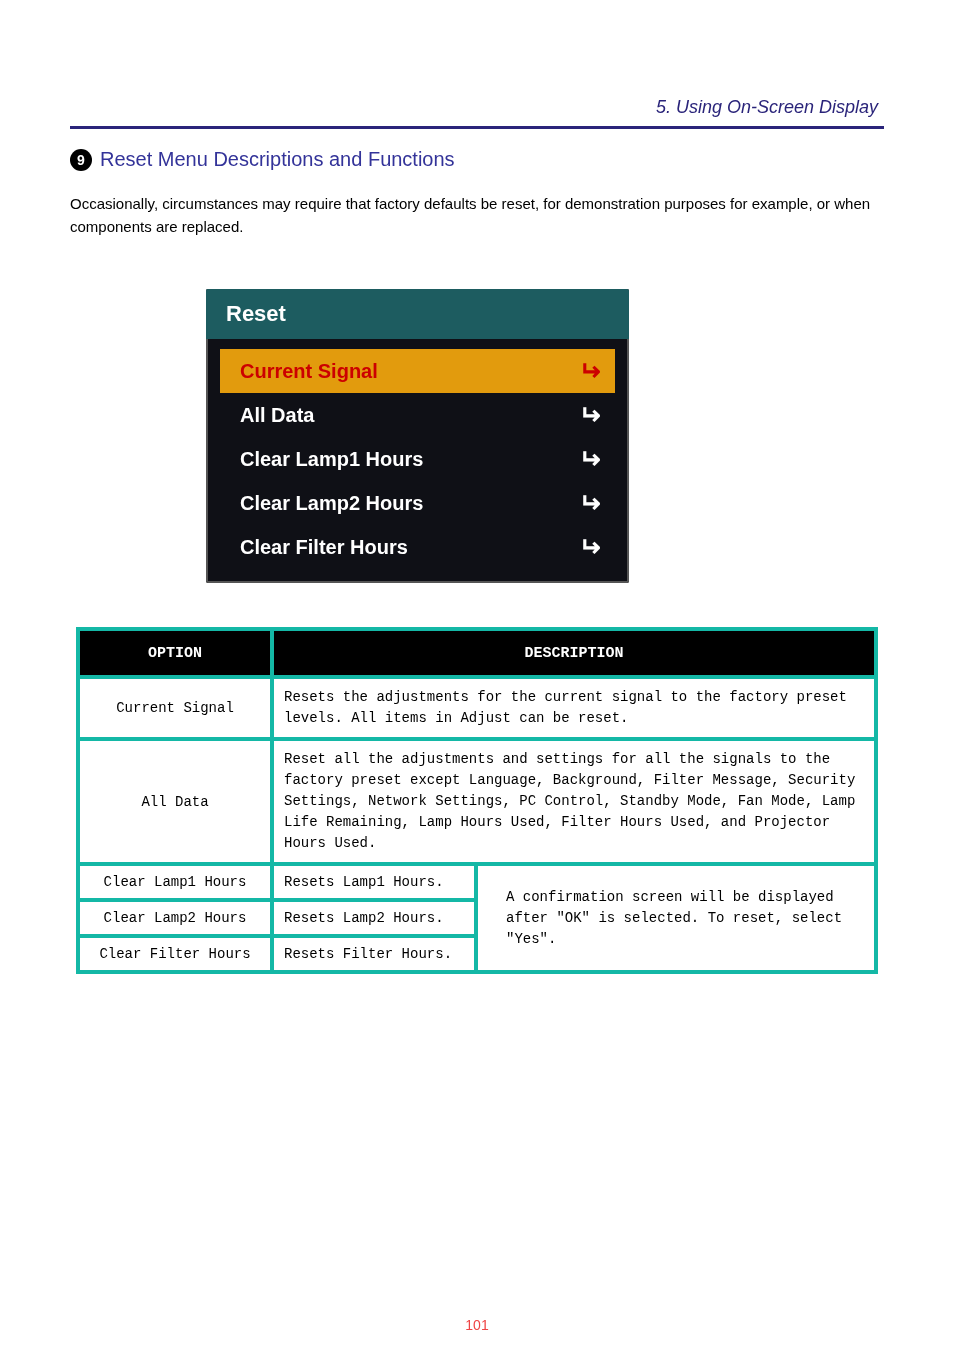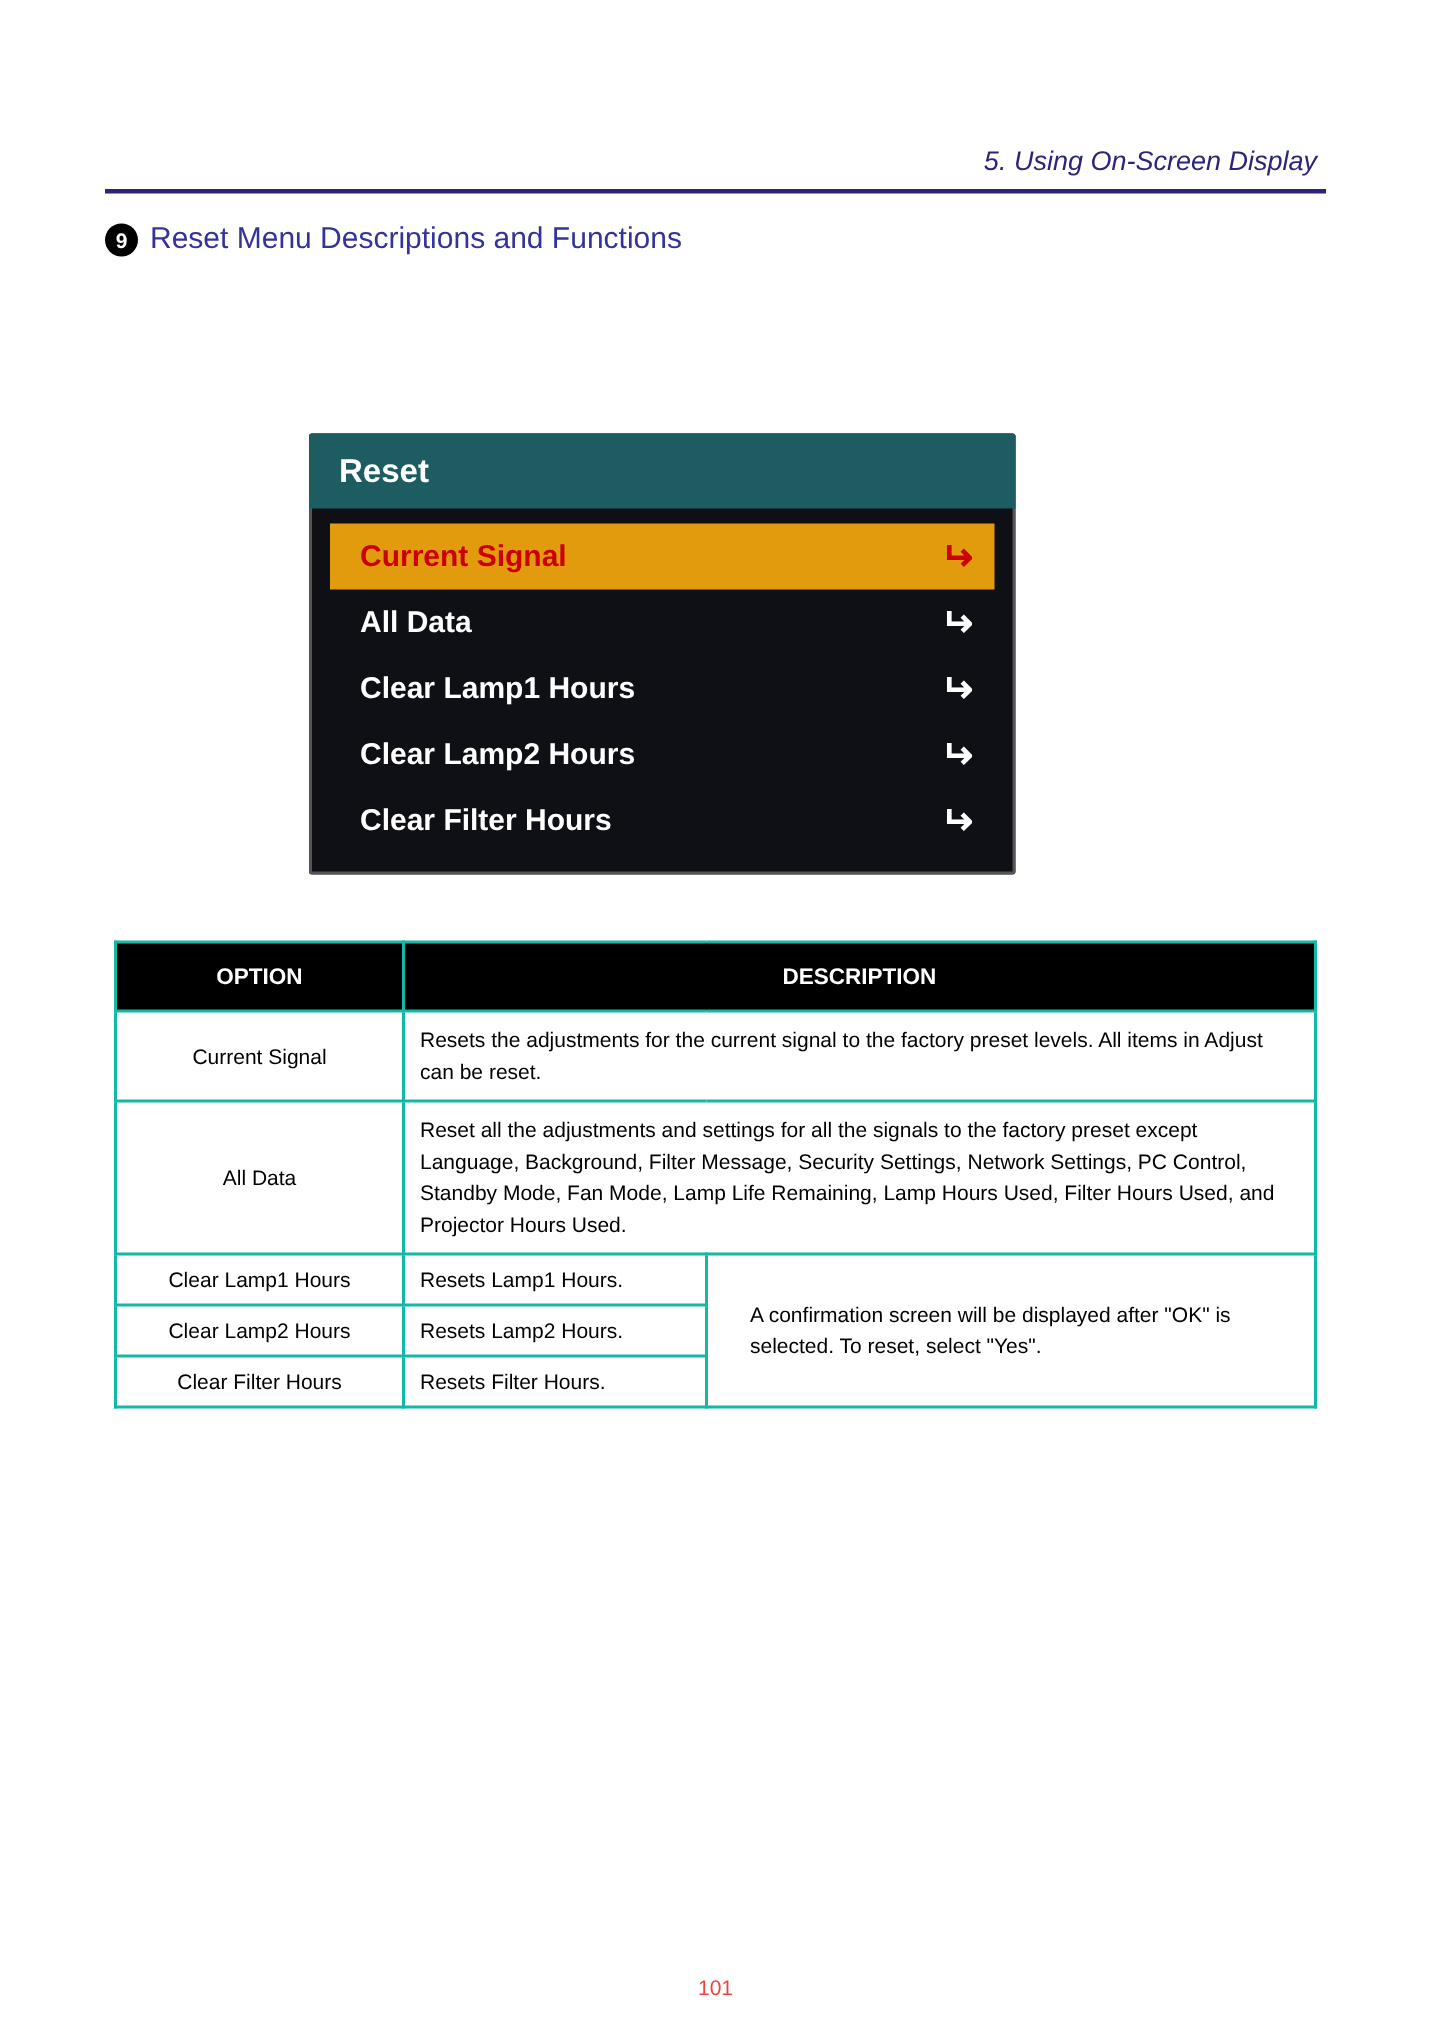--- a/index.html
+++ b/index.html
@@ -65,21 +65,21 @@
     right: 70px;
     font-size: 15px;
     line-height: 1.5;
     color: #000;
   }
   
   .osd {
     position: absolute;
     top: 276px;
     left: 206px;
-    width: 471px;
+    width: 423px;
     background: #0f1016;
     border-radius: 2px;
     box-shadow: inset 0 0 0 2px #555;
     font-family: Verdana, Arial, sans-serif;
   }
   .osd-header {
     background: #1d5c60;
     color: #fff;
     font-weight: bold;
     font-size: 22px;
@@ -119,24 +119,25 @@
   .desc-table {
     position: absolute;
     top: 614px;
     left: 76px;
     width: 802px;
     border-collapse: collapse;
     font-size: 14px;
     color: #000;
   }
   .desc-table th, .desc-table td {
-    border: 2px solid #14b8a6;
+    border: 4px solid #14b8a6;
     vertical-align: middle;
     padding: 8px 10px;
     text-align: left;
+    font-family: Liberation Mono, monospace;
   }
   .desc-table thead th {
     background: #000;
     color: #fff;
     font-weight: bold;
     text-align: center;
     height: 28px;
     font-size: 15px;
   }
   .desc-table td.option {
@@ -168,20 +169,21 @@
 
 <div class="page">
   <div class="title-text">5. Using On-Screen Display</div>
   <div class="title-rule"></div>
 
   <div class="section-row">
     <div class="circled-num">9</div>
     <div class="section-heading">Reset Menu Descriptions and Functions</div>
   </div>
 
+  <div class="section-intro">Occasionally, circumstances may require that factory defaults be reset, for demonstration purposes for example, or when components are replaced.</div>
 
   <div class="osd">
     <div class="osd-header">Reset</div>
     <div class="osd-body">
       <div class="osd-item selected">
         <span>Current Signal</span>
         <span class="enter-icon sel">↵</span>
       </div>
       <div class="osd-item">
         <span>All Data</span>

